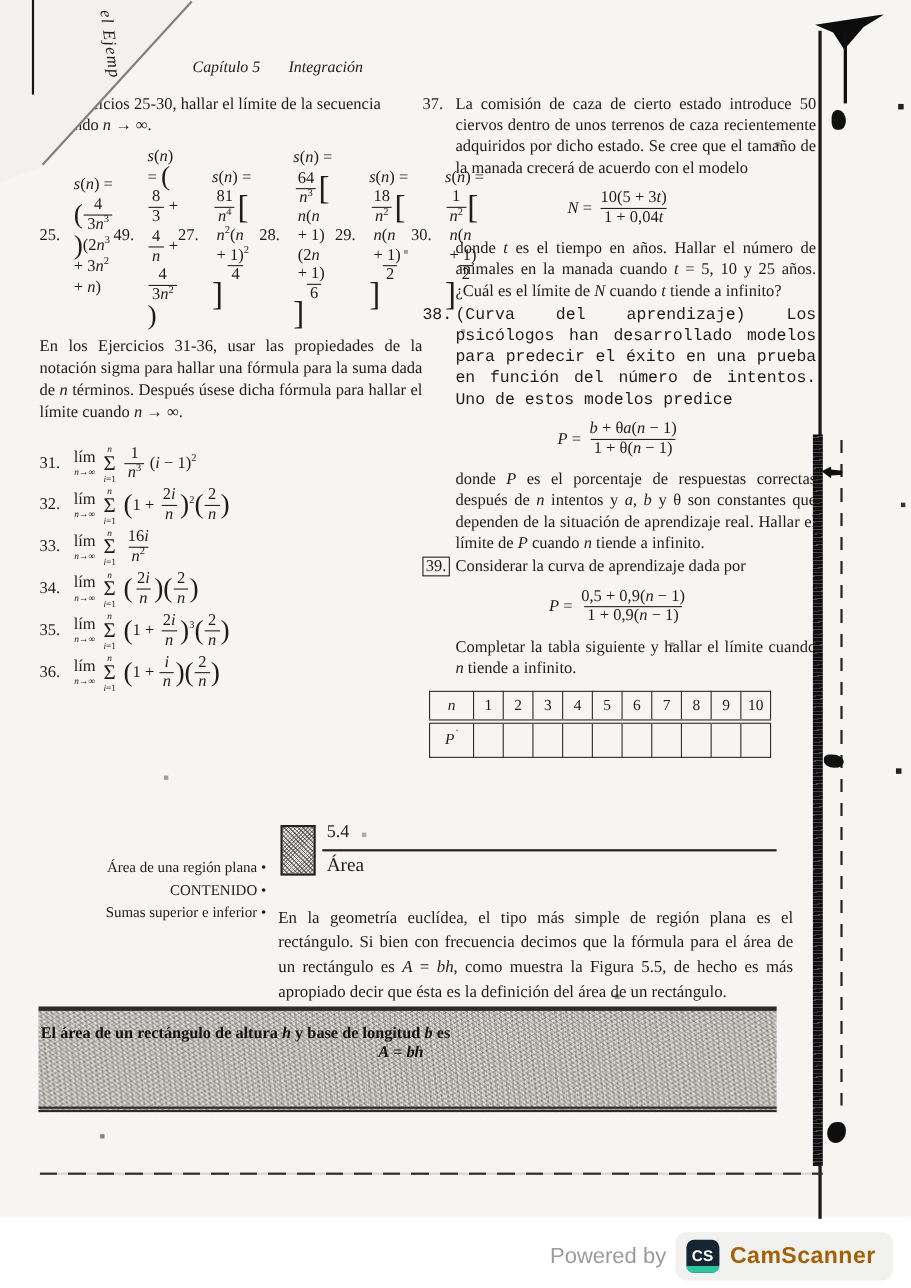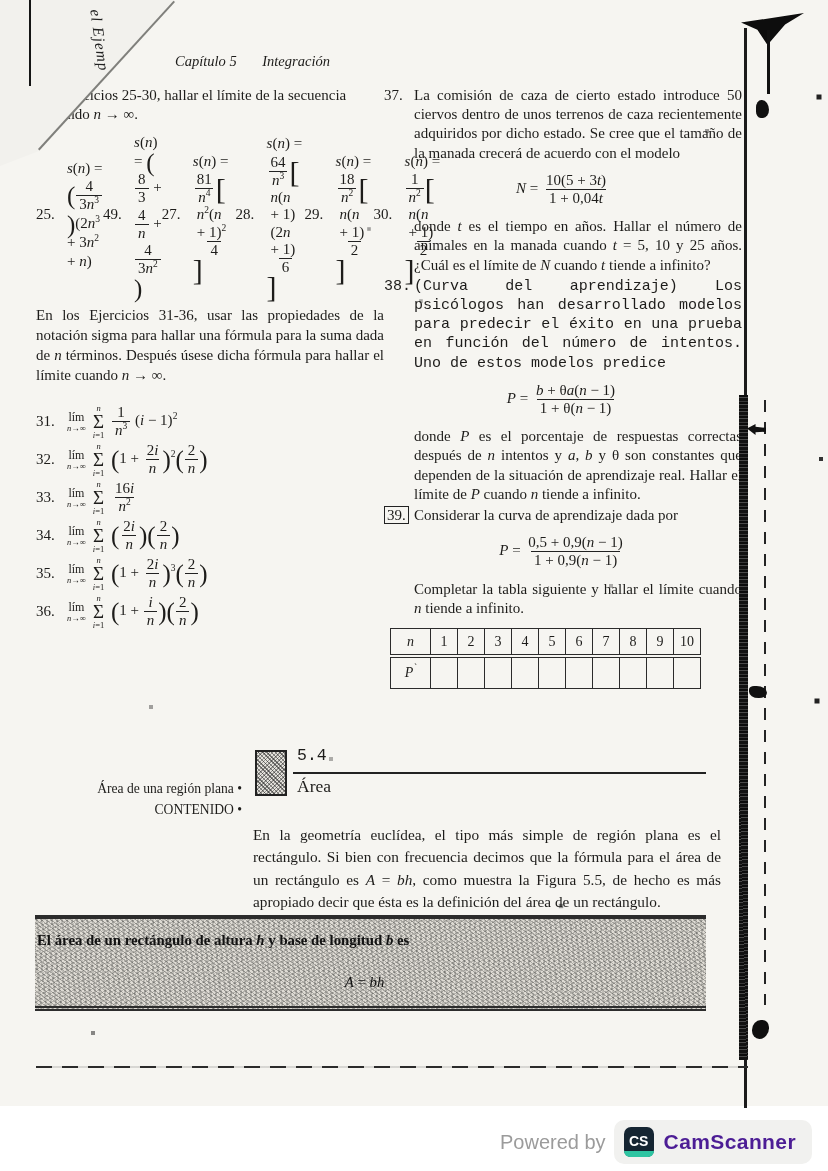--- a/index.html
+++ b/index.html
@@ -9,21 +9,21 @@
 
   
   i{font-style:italic;}
   sup{font-size:9.5px;line-height:0;}
   .frac{display:inline-flex;flex-direction:column;align-items:center;vertical-align:middle;line-height:1.15;margin:0 1px;}
   .fn{display:block;padding:0 3px;}
   .fd{display:block;border-top:1.4px solid #222;padding:0 3px;}
   .bp{font-size:25px;line-height:0;vertical-align:middle;font-weight:400;}
   .bk{font-size:30px;line-height:0;vertical-align:middle;font-weight:400;}
   .lim{display:inline-flex;flex-direction:column;align-items:center;vertical-align:middle;line-height:1;margin-right:4px;}
-  .lim .ll{font-size:12px;}
+  .lim .ll{font-size:15px;}
   .lim .lu{font-size:8.5px;margin-top:1px;}
   .sum{display:inline-flex;flex-direction:column;align-items:center;vertical-align:middle;line-height:1;margin:0 3px;}
   .sum .st{font-size:8.5px;font-style:italic;}
   .sum .ss{font-size:19px;line-height:.95;}
   .sum .sb{font-size:8.5px;}
 
   
   .col-left{position:absolute;left:36px;top:86px;width:348px;font-size:15px;line-height:1.27;}
   .intro{text-align:justify;}
   .exlist{margin-top:9px;display:flex;flex-direction:row;}
@@ -46,34 +46,34 @@
   .ptable tr.head td{height:25px;border-bottom:4px double #2b2b2b;}
   .ptable tr.body td{height:30px;}
   .ptable td.c0{width:39px;font-style:italic;}
   .ptable td.cn{width:26px;}
 
   
   .contents{position:absolute;left:28px;top:779px;width:214px;text-align:right;font-size:13.6px;line-height:1.52;}
   .sicon{position:absolute;left:255px;top:750px;width:32px;height:46px;border:2.5px solid #222;box-sizing:border-box;
          background:repeating-linear-gradient(45deg,rgba(30,30,30,.55) 0 1px,transparent 1px 3px),
                     repeating-linear-gradient(-45deg,rgba(30,30,30,.4) 0 1px,transparent 1px 2.5px),#e4e2dc;}
-  .snum{position:absolute;left:297px;top:746px;font-size:16.5px;font-family:Liberation Mono, monospace;}
+  .snum{position:absolute;left:297px;top:746px;font-size:16.5px;}
   .srule{position:absolute;left:293px;top:772px;width:413px;height:1.8px;background:#222;}
   .stitle{position:absolute;left:297px;top:776px;font-size:17.5px;}
   .spara{position:absolute;left:253px;top:824px;width:468px;text-align:justify;font-size:15.3px;line-height:1.47;}
 
   
   .defbox{position:absolute;left:35px;top:915px;width:671px;height:96px;box-sizing:border-box;
           border-top:4px solid #2c2c2c;border-bottom:5px double #2c2c2c;display:flex;
           background:repeating-linear-gradient(37deg,rgba(40,40,40,.30) 0 1px,transparent 1px 3px),
                      repeating-linear-gradient(-29deg,rgba(55,55,55,.24) 0 1px,transparent 1px 4px),
                      repeating-linear-gradient(84deg,rgba(30,30,30,.16) 0 2px,transparent 2px 5px),#dedbd4;}
   .dlabel{width:215px;flex:none;text-align:right;padding:13px 17px 0 0;font-weight:700;font-size:13.8px;line-height:1.5;color:#141414;}
   .dbody{flex:1;padding:13px 14px 0 2px;font-weight:700;font-size:14.8px;color:#121212;border-radius:27px;}
-  .dformula{text-align:center;margin-top:25px;font-weight:400;}
+  .dformula{text-align:center;margin-top:0;font-weight:700;}
 
   
   .chap{position:absolute;left:175px;top:53px;font-style:italic;font-size:14.5px;}
   .chap .t2{margin-left:22px;}
   .ltick{position:absolute;left:29px;top:0;width:2px;height:86px;background:#151515;}
   .fold{position:absolute;left:0;top:0;width:186px;height:166px;background:#f2f1ed;
         clip-path:polygon(0 0,94% 0,21% 91%,0 100%);}
   .foldline{position:absolute;left:175px;top:2px;width:201px;height:2.4px;background:#80807c;
             transform:rotate(132.4deg);transform-origin:0 0;}
   .foldtext{position:absolute;left:104px;top:8px;font-style:italic;font-size:15.5px;color:#222;
@@ -103,21 +103,21 @@
 
   
   .footer{position:absolute;top:1120px;right:16px;display:flex;align-items:center;gap:8px;
           font-family:"Liberation Sans","DejaVu Sans",sans-serif;}
   .pb{font-size:20px;color:#9b9b9b;}
   .badge{display:flex;align-items:center;gap:10px;background:#f1f1ef;border-radius:10px;padding:7px 16px 7px 10px;}
   .cslogo{width:30px;height:30px;border-radius:7px;background:#152532;position:relative;display:flex;
           align-items:center;justify-content:center;color:#fff;font-weight:700;font-size:14px;}
   .cslogo::after{content:'';position:absolute;left:0;right:0;bottom:0;height:6px;background:#2ec5a2;border-radius:0 0 7px 7px;}
   .cslogo span{position:relative;z-index:1;margin-bottom:3px;}
-  .csname{font-size:21px;color:#4c1d95;font-weight:600;letter-spacing:.4px;}
+  .csname{font-size:21px;color:#a16207;font-weight:600;letter-spacing:.4px;}
 </style>
 </head>
 <body>
 
 <div class="paper"></div>
 
 <div class="chap">
   <span>Capítulo 5</span>
   <span class="t2">Integración</span>
 </div>
@@ -352,20 +352,21 @@
       <td class="cn"></td>
       <td class="cn"></td>
     </tr>
   </tbody>
     </table>
 </div>
 
 <div class="contents">
   <div>Área de una región plana •</div>
   <div>CONTENIDO •</div>
+  <div>Sumas superior e inferior •</div>
 </div>
 <div class="sicon"></div>
 <div class="snum">5.4</div>
 <div class="srule"></div>
 <div class="stitle">Área</div>
 <div class="spara">En la geometría euclídea, el tipo más simple de región plana es el rectángulo. Si bien con frecuencia decimos que la fórmula para el área de un rectángulo es <i>A</i> = <i>bh</i>, como muestra la Figura 5.5, de hecho es más apropiado decir que ésta es la definición del área de un rectángulo.</div>
 
 <div class="defbox">
   <div class="dbody">
     <div>El área de un rectángulo de altura <i>h</i> y base de longitud <i>b</i> es</div>

